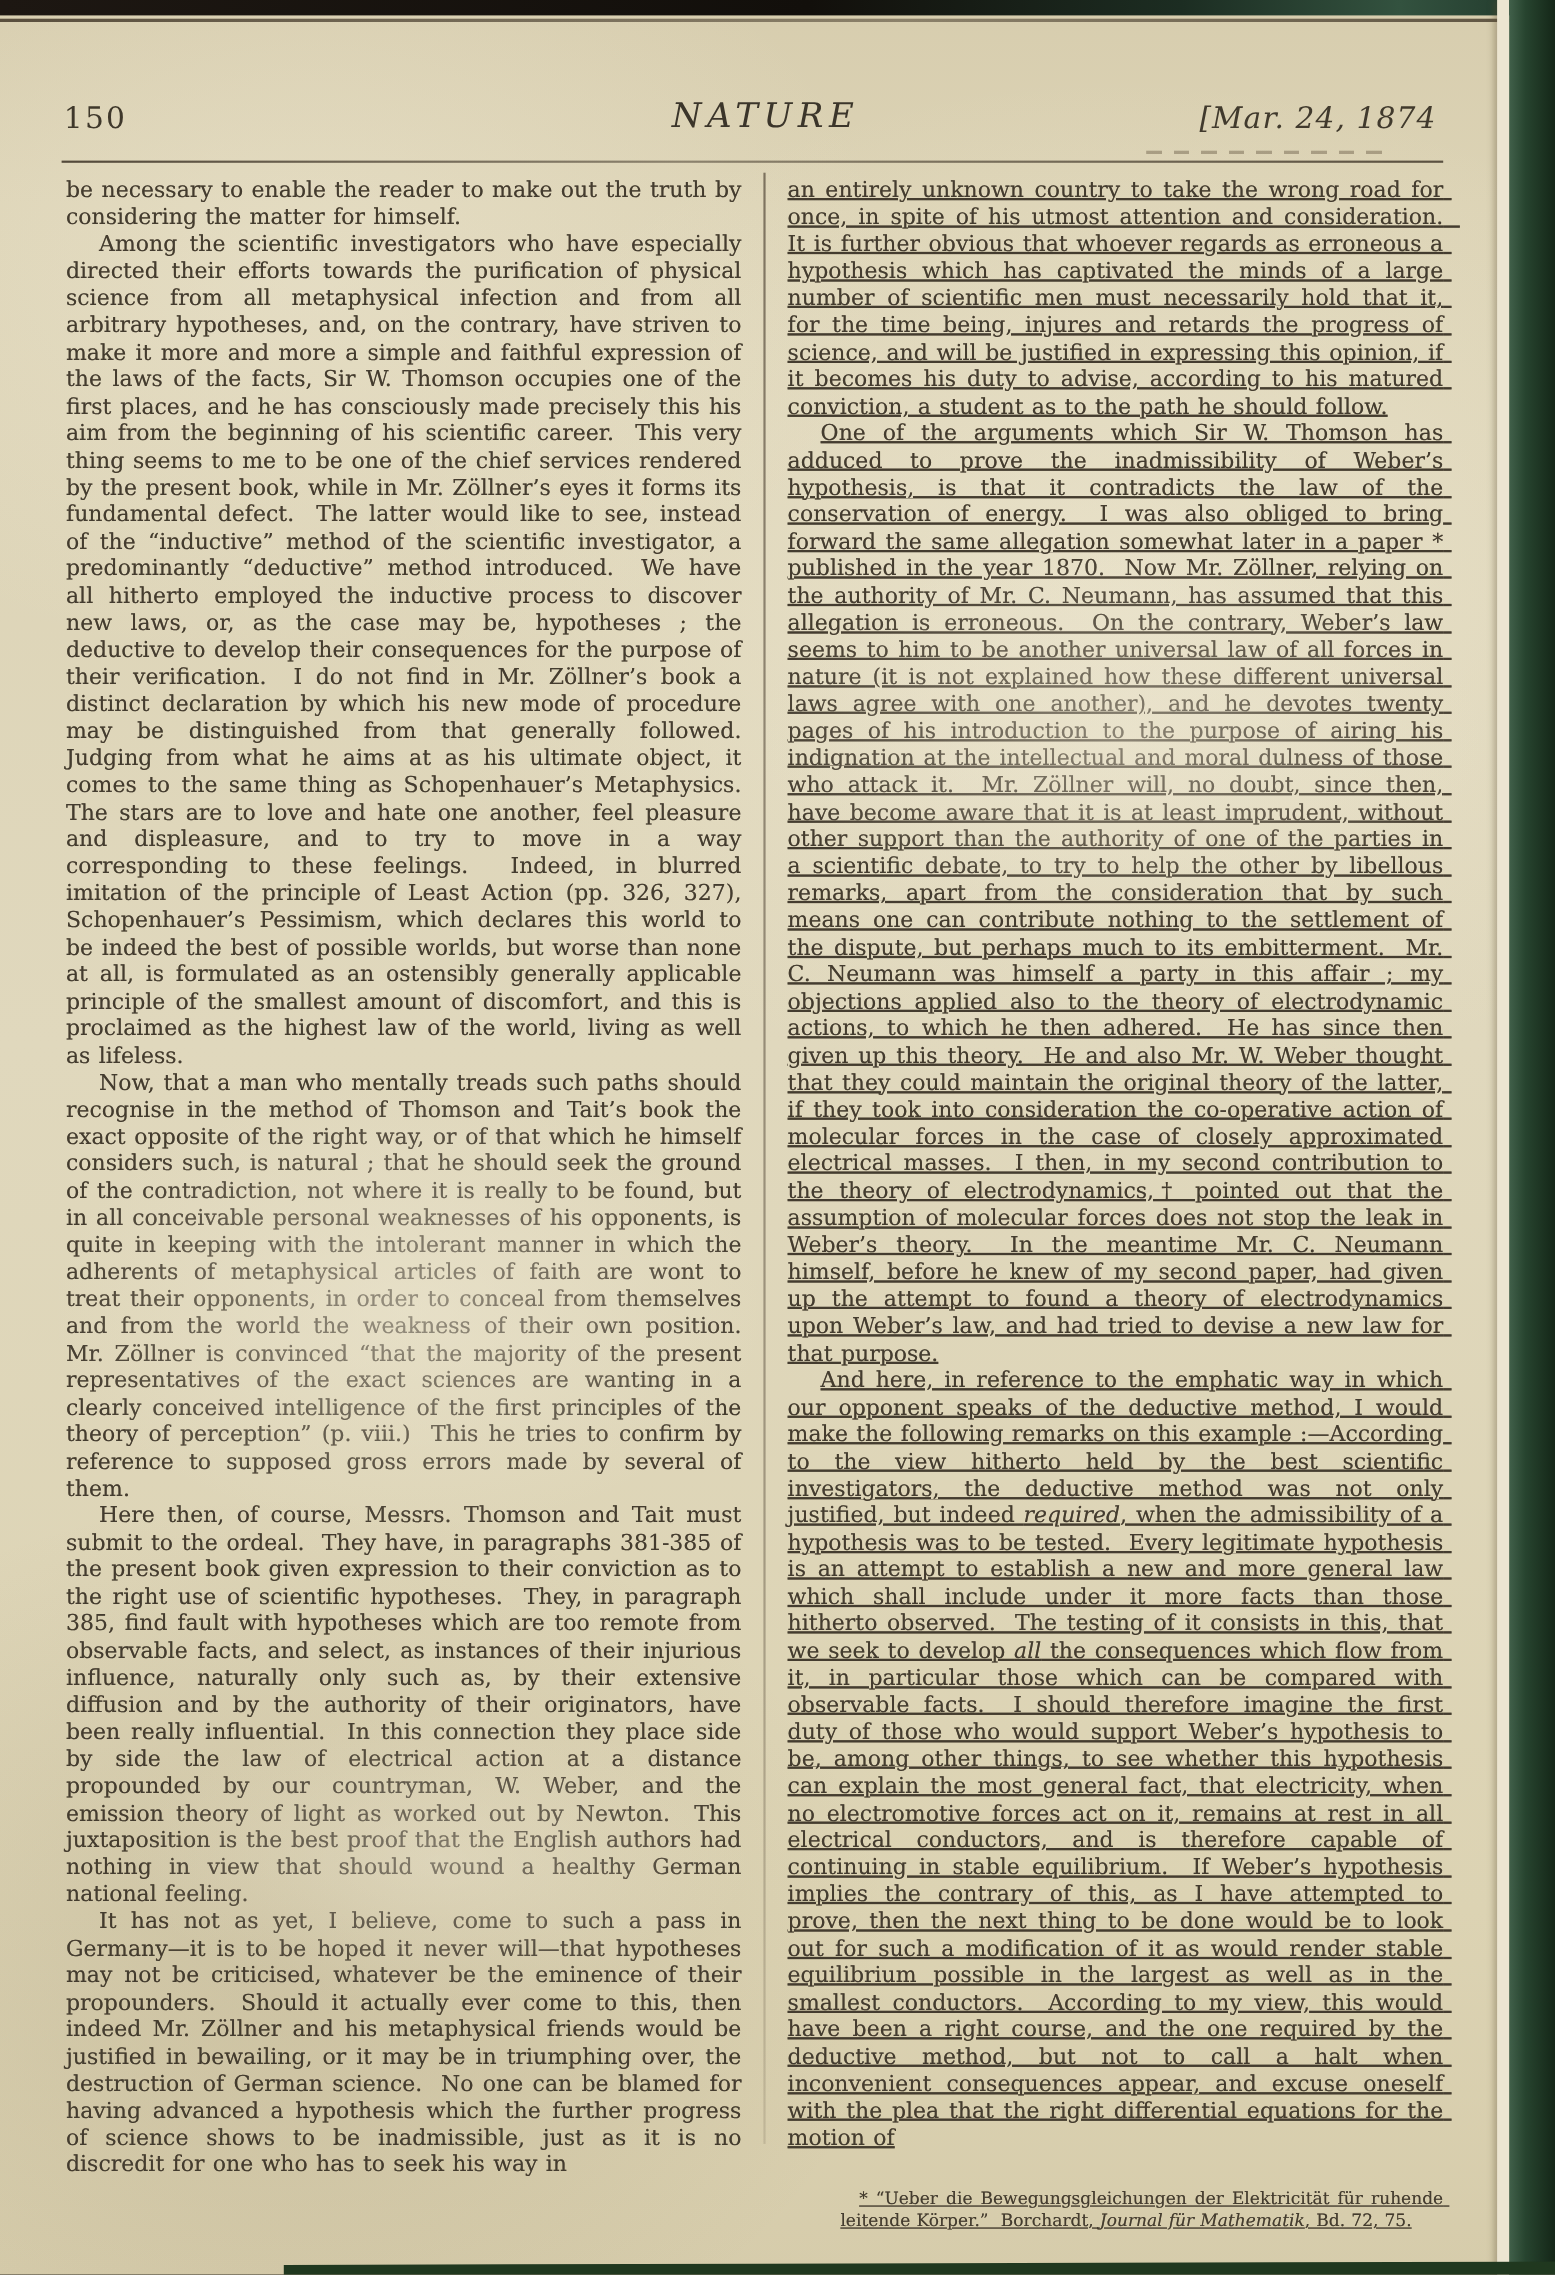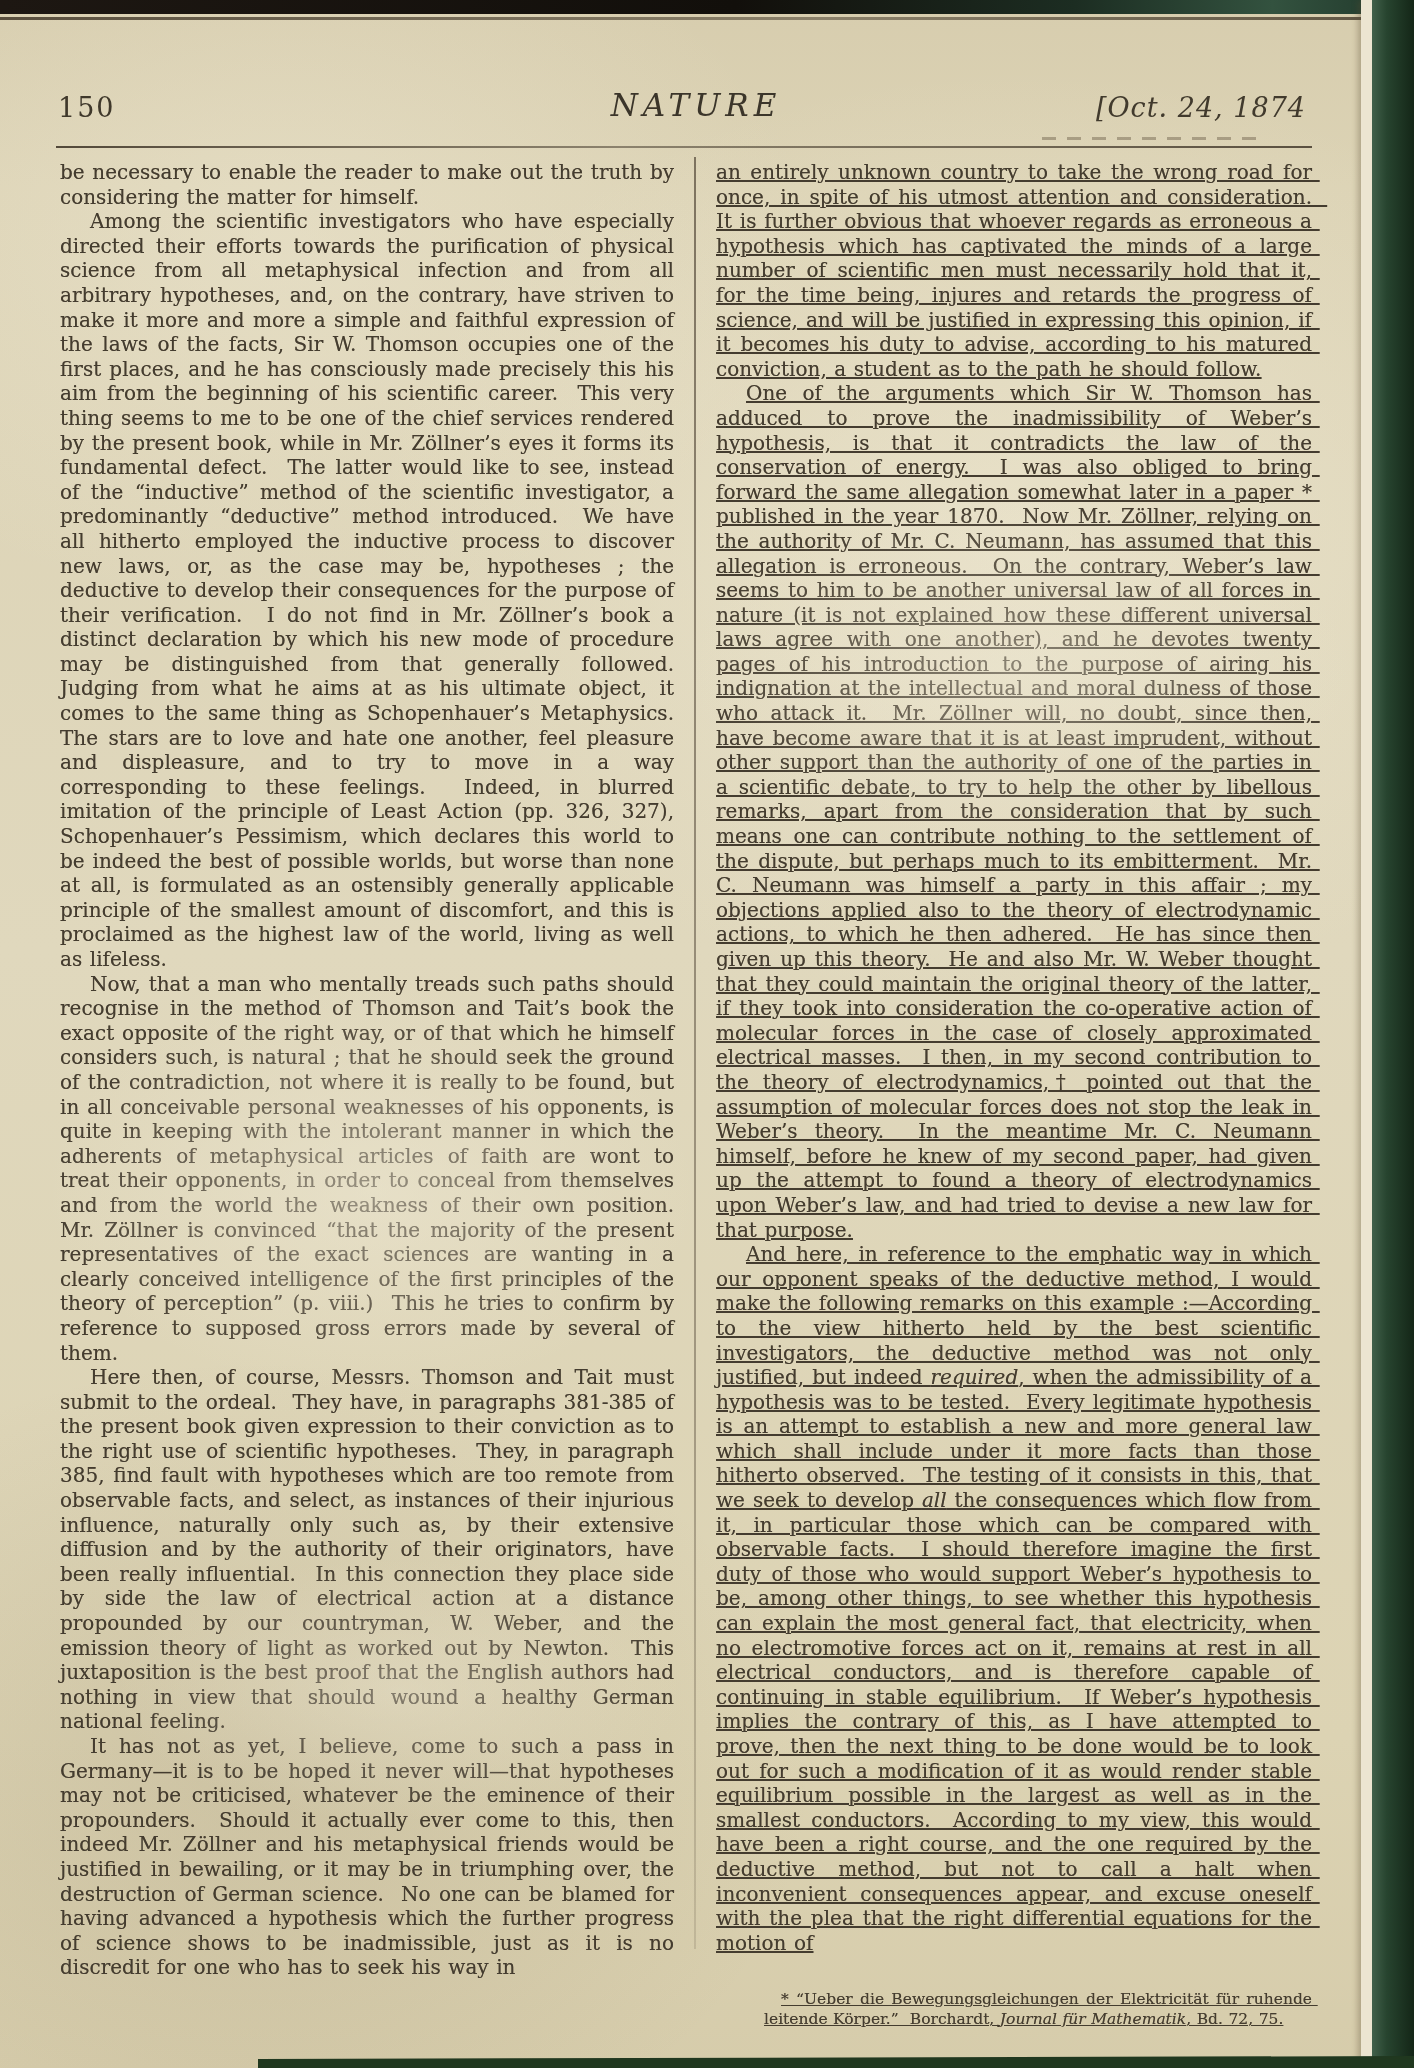--- a/index.html
+++ b/index.html
@@ -62,21 +62,21 @@
 
   <div class="edge edge-top"></div>
   <div class="edge edge-topline"></div>
   <div class="edge edge-right-sliver"></div>
   <div class="edge edge-right"></div>
   <div class="edge edge-bottom"></div>
 
   <header class="masthead">
     <span class="pagenum">150</span>
     <span class="mast-title">NATURE</span>
-    <span class="mast-date">[Oct. 24, 1874</span>
+    <span class="mast-date">[Mar. 24, 1874</span>
   </header>
 
   <div class="dash-marks"></div>
   <div class="header-rule"></div>
   <div class="column-divider"></div>
 
   <section class="col col-left">
       <p class="para"><span>be necessary to enable the reader to make out the truth by considering the matter for himself.</span></p>
       <p class="para indent"><span>Among the scientific investigators who have especially directed their efforts towards the purification of physical science from all metaphysical infection and from all arbitrary hypotheses, and, on the contrary, have striven to make it more and more a simple and faithful expression of the laws of the facts, Sir W. Thomson occupies one of the first places, and he has consciously made precisely this his aim from the beginning of his scientific career.  This very thing seems to me to be one of the chief services rendered by the present book, while in Mr. Zöllner’s eyes it forms its fundamental defect.  The latter would like to see, instead of the “inductive” method of the scientific investigator, a predominantly “deductive” method introduced.  We have all hitherto employed the inductive process to discover new laws, or, as the case may be, hypotheses ; the deductive to develop their consequences for the purpose of their verification.  I do not find in Mr. Zöllner’s book a distinct declaration by which his new mode of procedure may be distinguished from that generally followed.  Judging from what he aims at as his ultimate object, it comes to the same thing as Schopenhauer’s Metaphysics.  The stars are to love and hate one another, feel pleasure and displeasure, and to try to move in a way corresponding to these feelings.  Indeed, in blurred imitation of the principle of Least Action (pp. 326, 327), Schopenhauer’s Pessimism, which declares this world to be indeed the best of possible worlds, but worse than none at all, is formulated as an ostensibly generally applicable principle of the smallest amount of discomfort, and this is proclaimed as the highest law of the world, living as well as lifeless.</span></p>
       <p class="para indent"><span>Now, that a man who mentally treads such paths should recognise in the method of Thomson and Tait’s book the exact opposite of the right way, or of that which he himself considers such, is natural ; that he should seek the ground of the contradiction, not where it is really to be found, but in all conceivable personal weaknesses of his opponents, is quite in keeping with the intolerant manner in which the adherents of metaphysical articles of faith are wont to treat their opponents, in order to conceal from themselves and from the world the weakness of their own position.  Mr. Zöllner is convinced “that the majority of the present representatives of the exact sciences are wanting in a clearly conceived intelligence of the first principles of the theory of perception” (p. viii.)  This he tries to confirm by reference to supposed gross errors made by several of them.</span></p>

